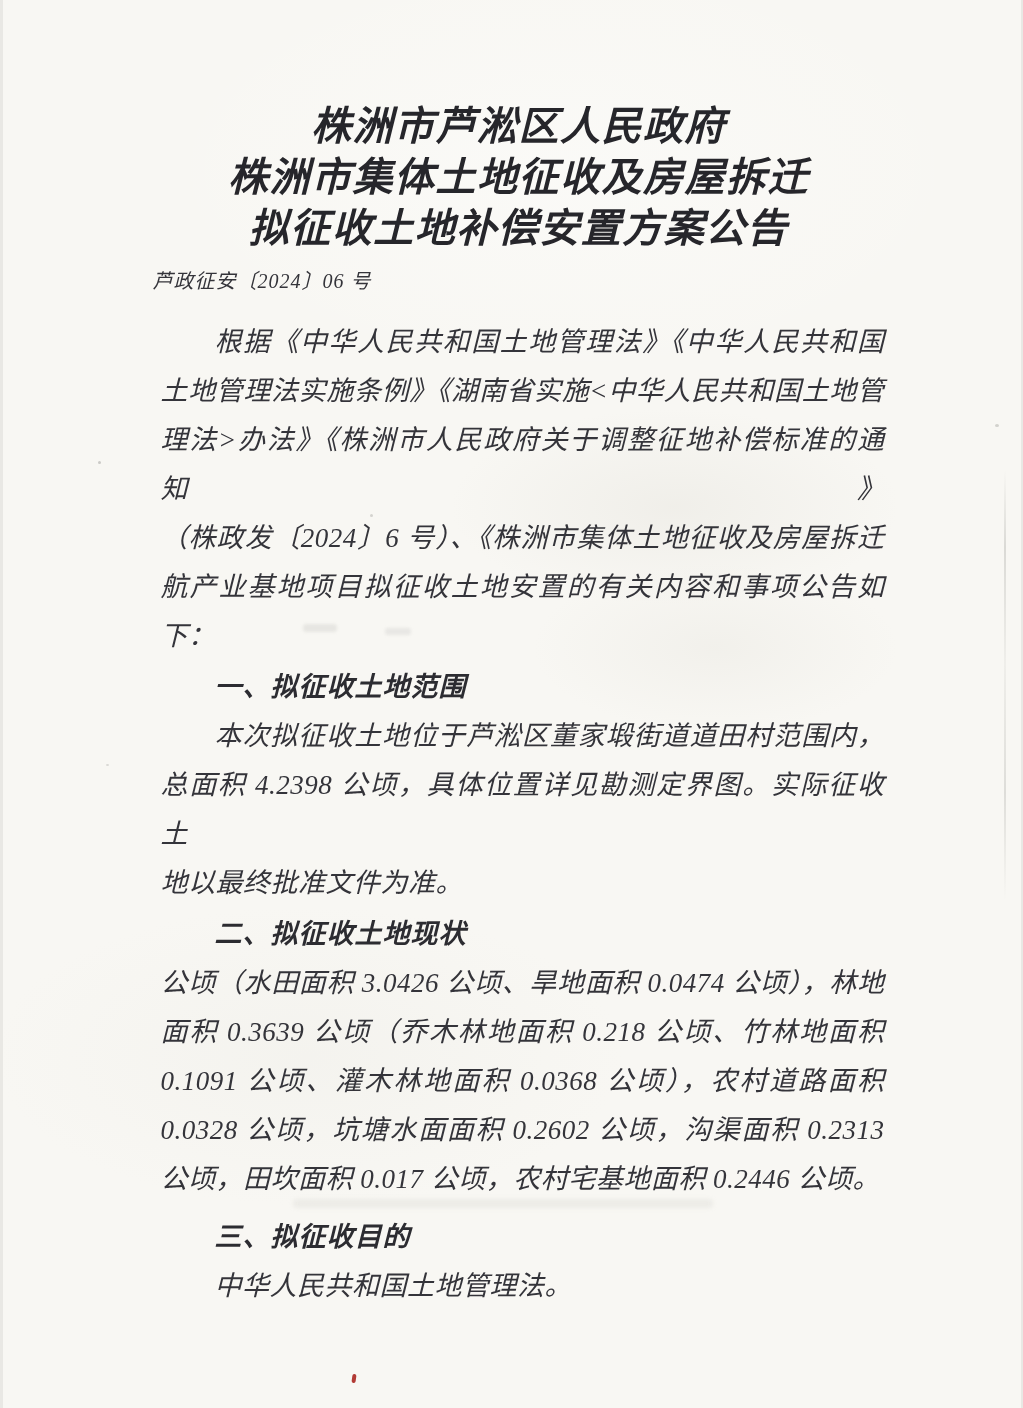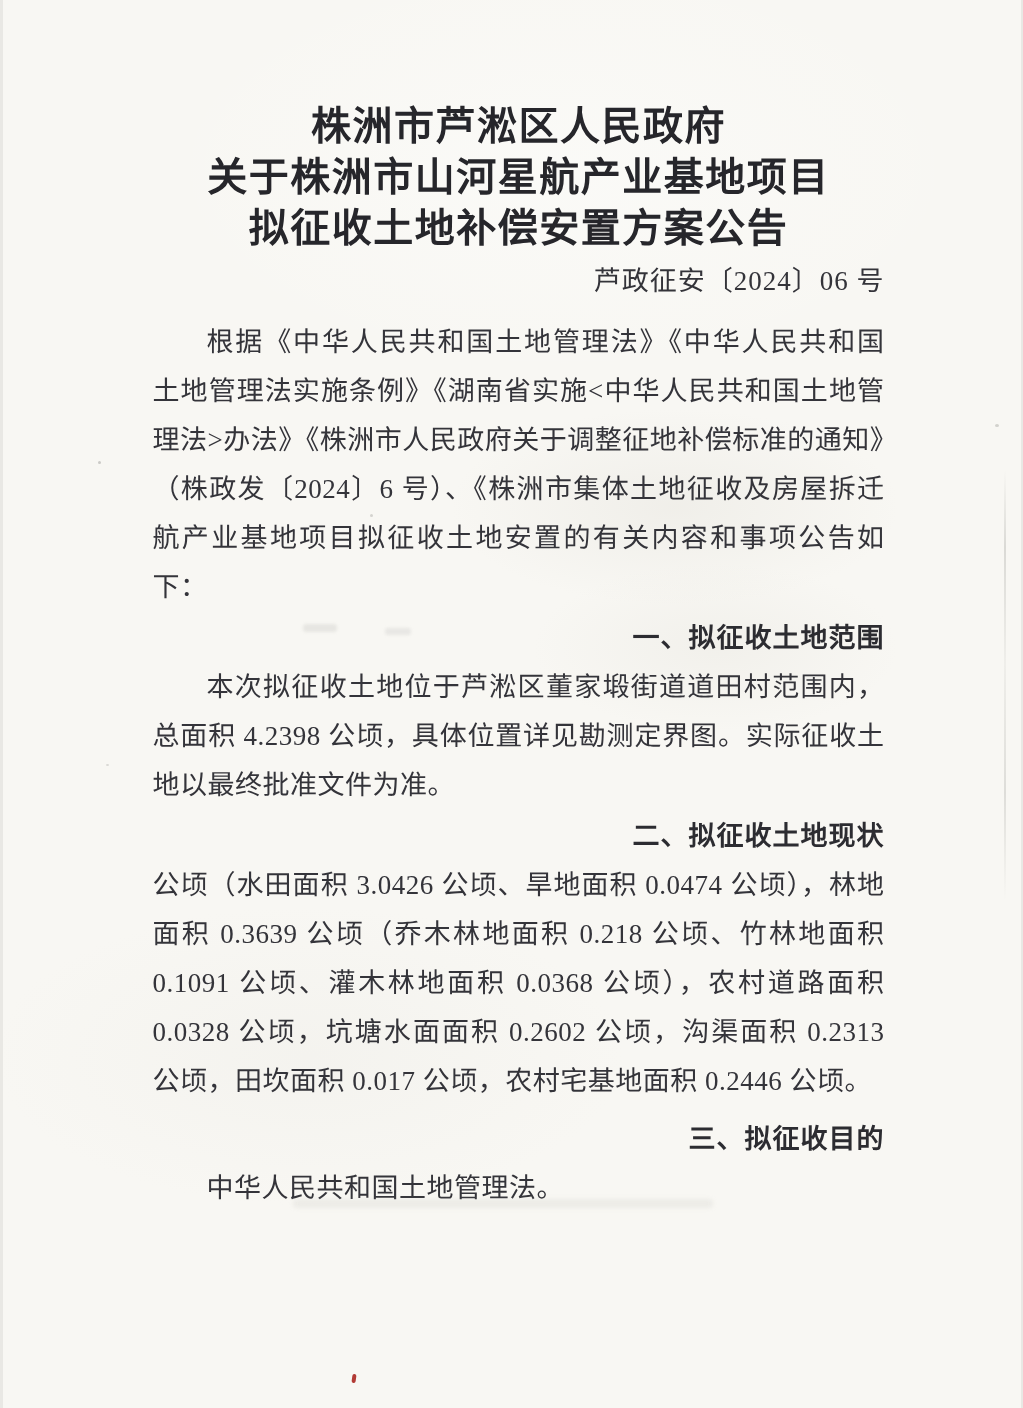--- a/index.html
+++ b/index.html
@@ -14,68 +14,69 @@
     margin: 0 auto;
     background-color: var(--paper-bg, #f8f7f3);
     background-image:
       radial-gradient(ellipse 320px 140px at 66% 36%, rgba(228,226,219,0.40), transparent 70%),
       radial-gradient(ellipse 260px 120px at 70% 46%, rgba(230,228,221,0.35), transparent 70%),
       radial-gradient(ellipse 420px 200px at 30% 75%, rgba(240,239,234,0.5), transparent 75%),
       radial-gradient(ellipse 500px 260px at 55% 12%, rgba(252,252,250,0.6), transparent 80%);
     color: var(--ink, #34343a);
     font-family: "Liberation Serif", "DejaVu Serif", serif;
     overflow: hidden;
+    font-style: italic;
   }
   .content {
     position: absolute;
     left: 150px;
     top: 0;
     width: 732px;
   }
   .title-block {
     padding-top: 101px;
     text-align: center;
     font-weight: bold;
     font-size: 40px;
     line-height: 51px;
     letter-spacing: 1.5px;
     color: var(--title-ink, #26262b);
   }
   .docnum {
     margin-top: 7px;
-    text-align: right;
-    font-size: 27px;
+    text-align: left;
+    font-size: 20px;
     line-height: 40px;
     letter-spacing: 1px;
     color: var(--ink, #34343a);
   }
   .body-block {
     margin-top: 17px;
     font-size: 27px;
   }
   .line {
     line-height: 49px;
     text-align: left;
     letter-spacing: 0.5px;
+    margin-left: 8px;
   }
   .fj {
     text-align: justify;
     text-align-last: justify;
   }
   .ind {
     text-indent: 2em;
   }
   .heading {
     font-family: "Liberation Sans", "DejaVu Sans", sans-serif;
     font-weight: bold;
     font-size: 27px;
     letter-spacing: 1px;
     color: var(--heading-ink, #2c2c31);
     margin-top: 2px;
-    text-align: right;
   }
   .heading.h3 {
     margin-top: 9px;
   }
   
   .streak-right {
     position: absolute;
     left: 1001px;
     top: 470px;
     width: 2px;
@@ -134,21 +135,21 @@
 </style>
 </head>
 <body>
 
 <div class="paper">
 
   <div class="content">
 
     <div class="title-block">
       <div>株洲市芦淞区人民政府</div>
-      <div>关于株洲市山河星航产业基地项目</div>
+      <div>株洲市集体土地征收及房屋拆迁</div>
       <div>拟征收土地补偿安置方案公告</div>
     </div>
 
     <div class="docnum">芦政征安〔2024〕06 号</div>
 
     <div class="body-block">
 
       <div>
         <div class="line fj ind">根据《中华人民共和国土地管理法》《中华人民共和国</div>
         <div class="line fj">土地管理法实施条例》《湖南省实施&lt;中华人民共和国土地管</div>

